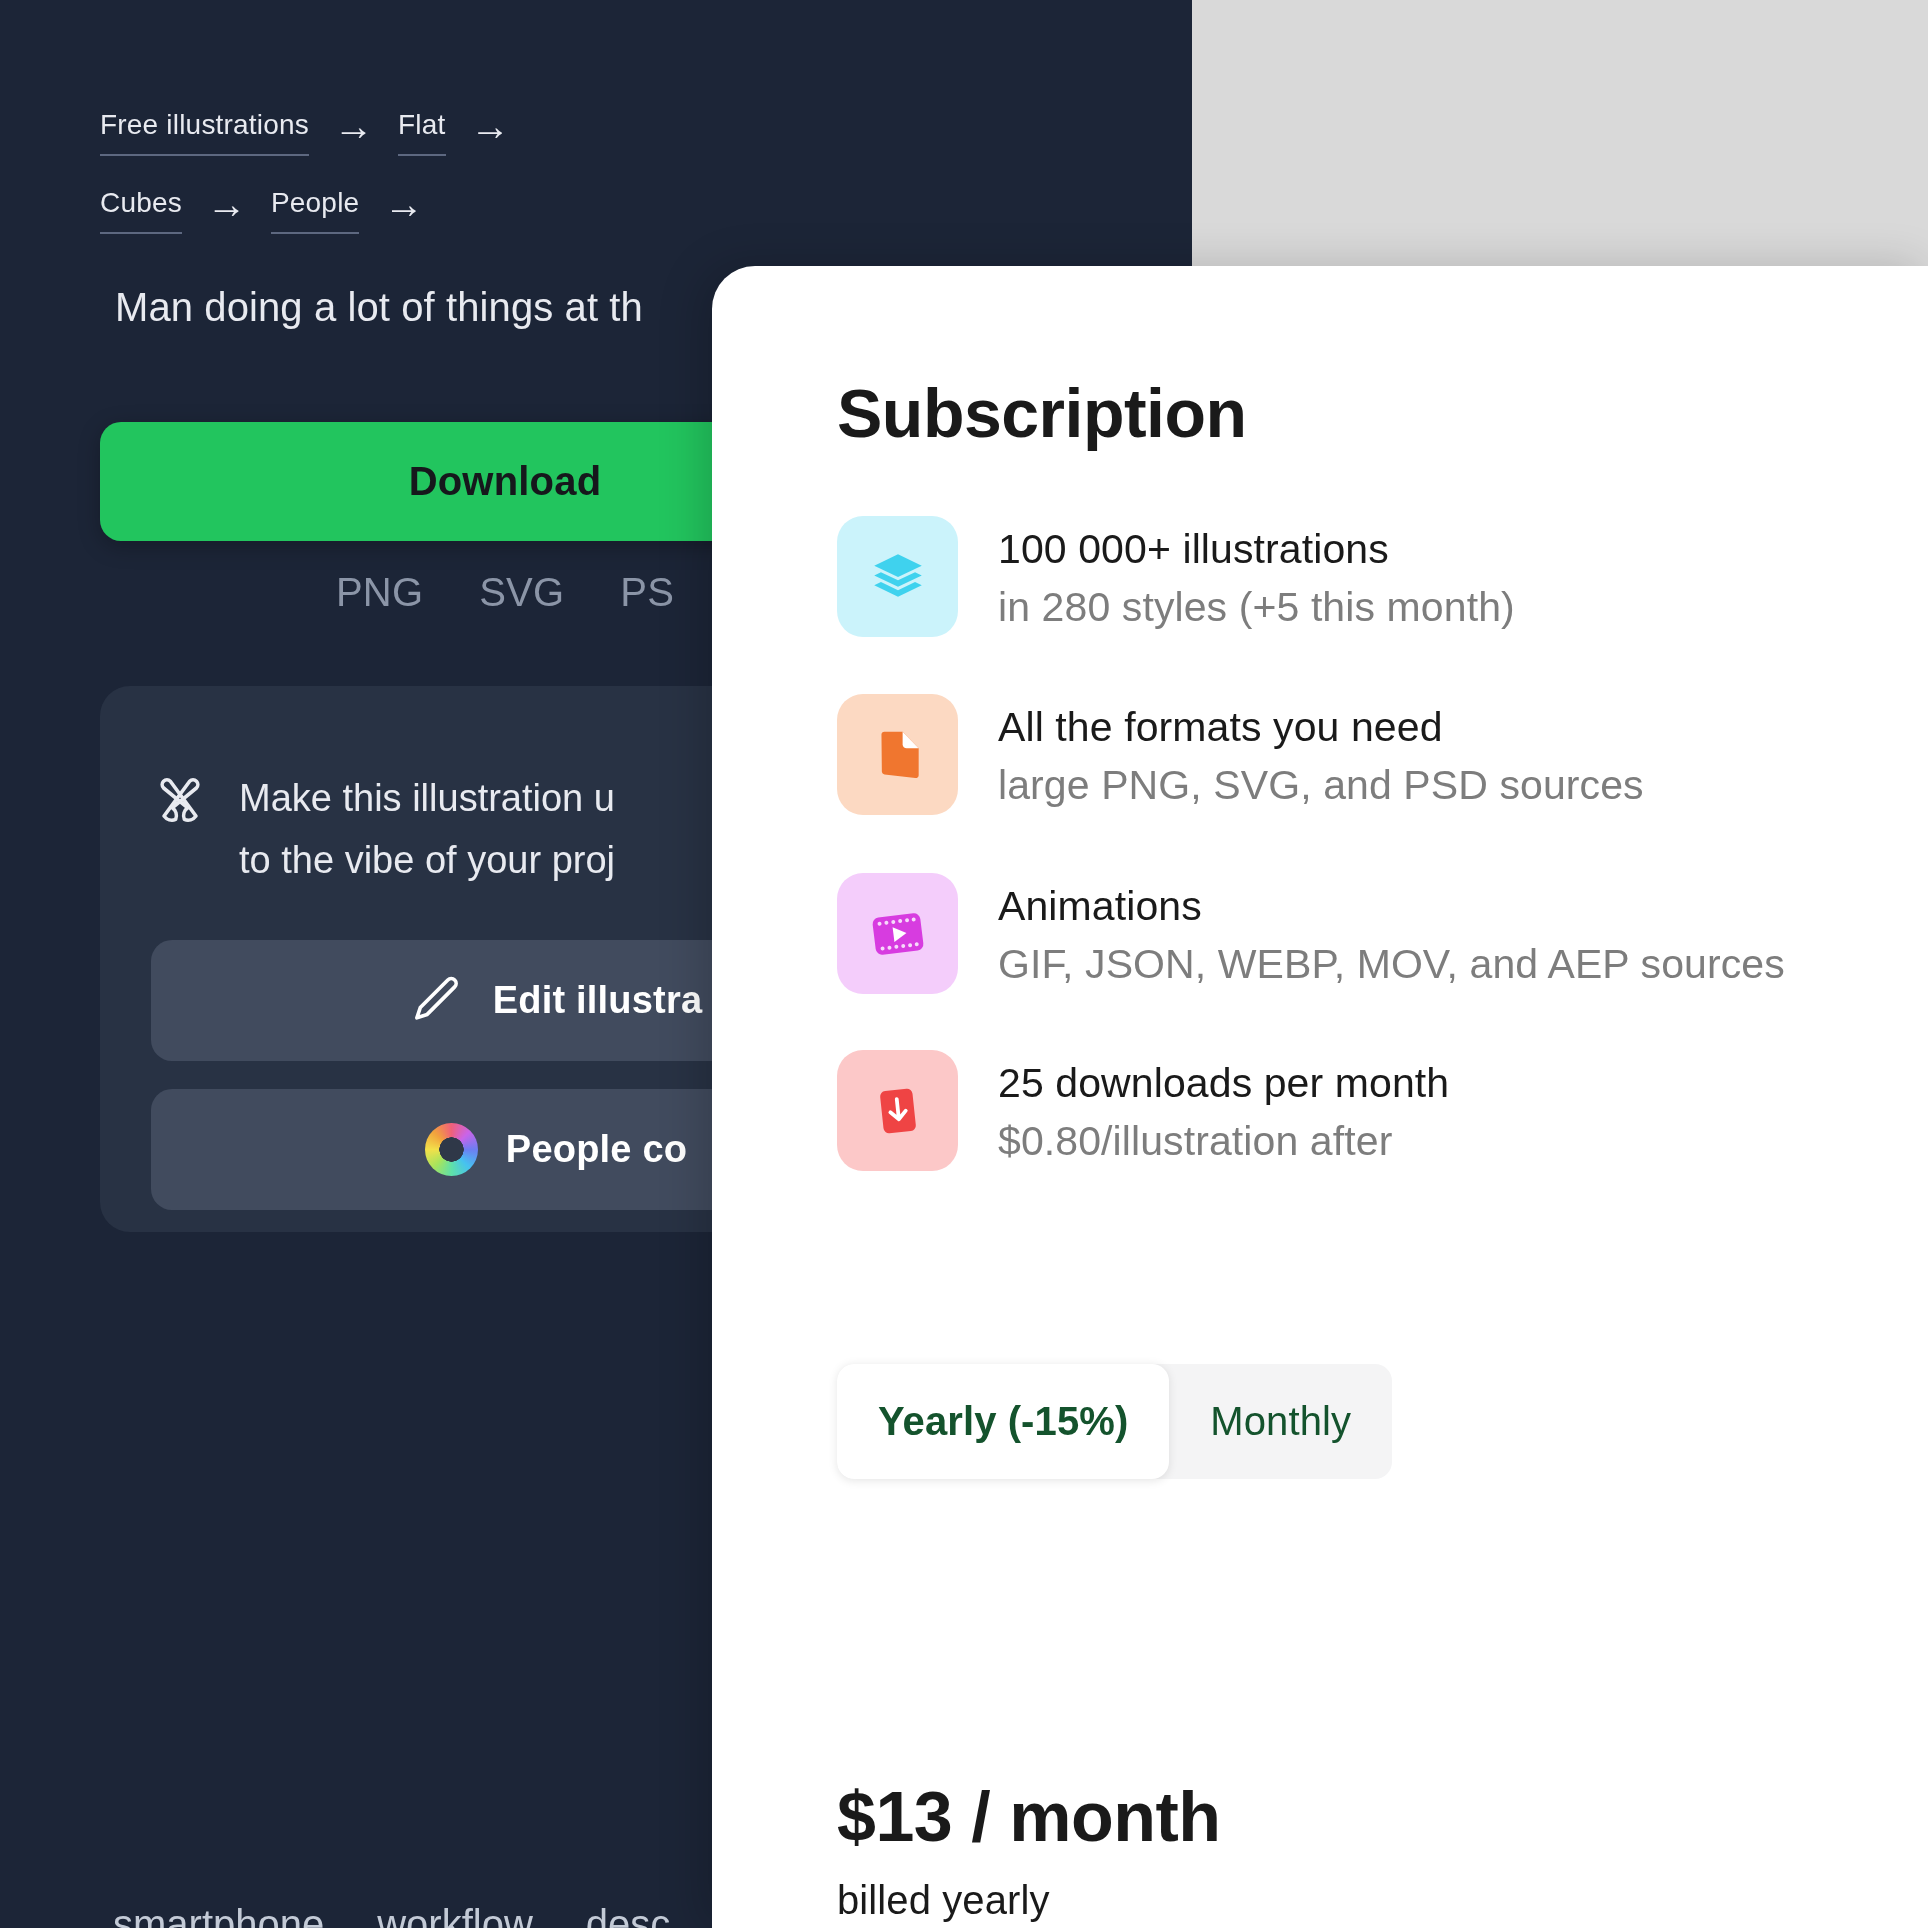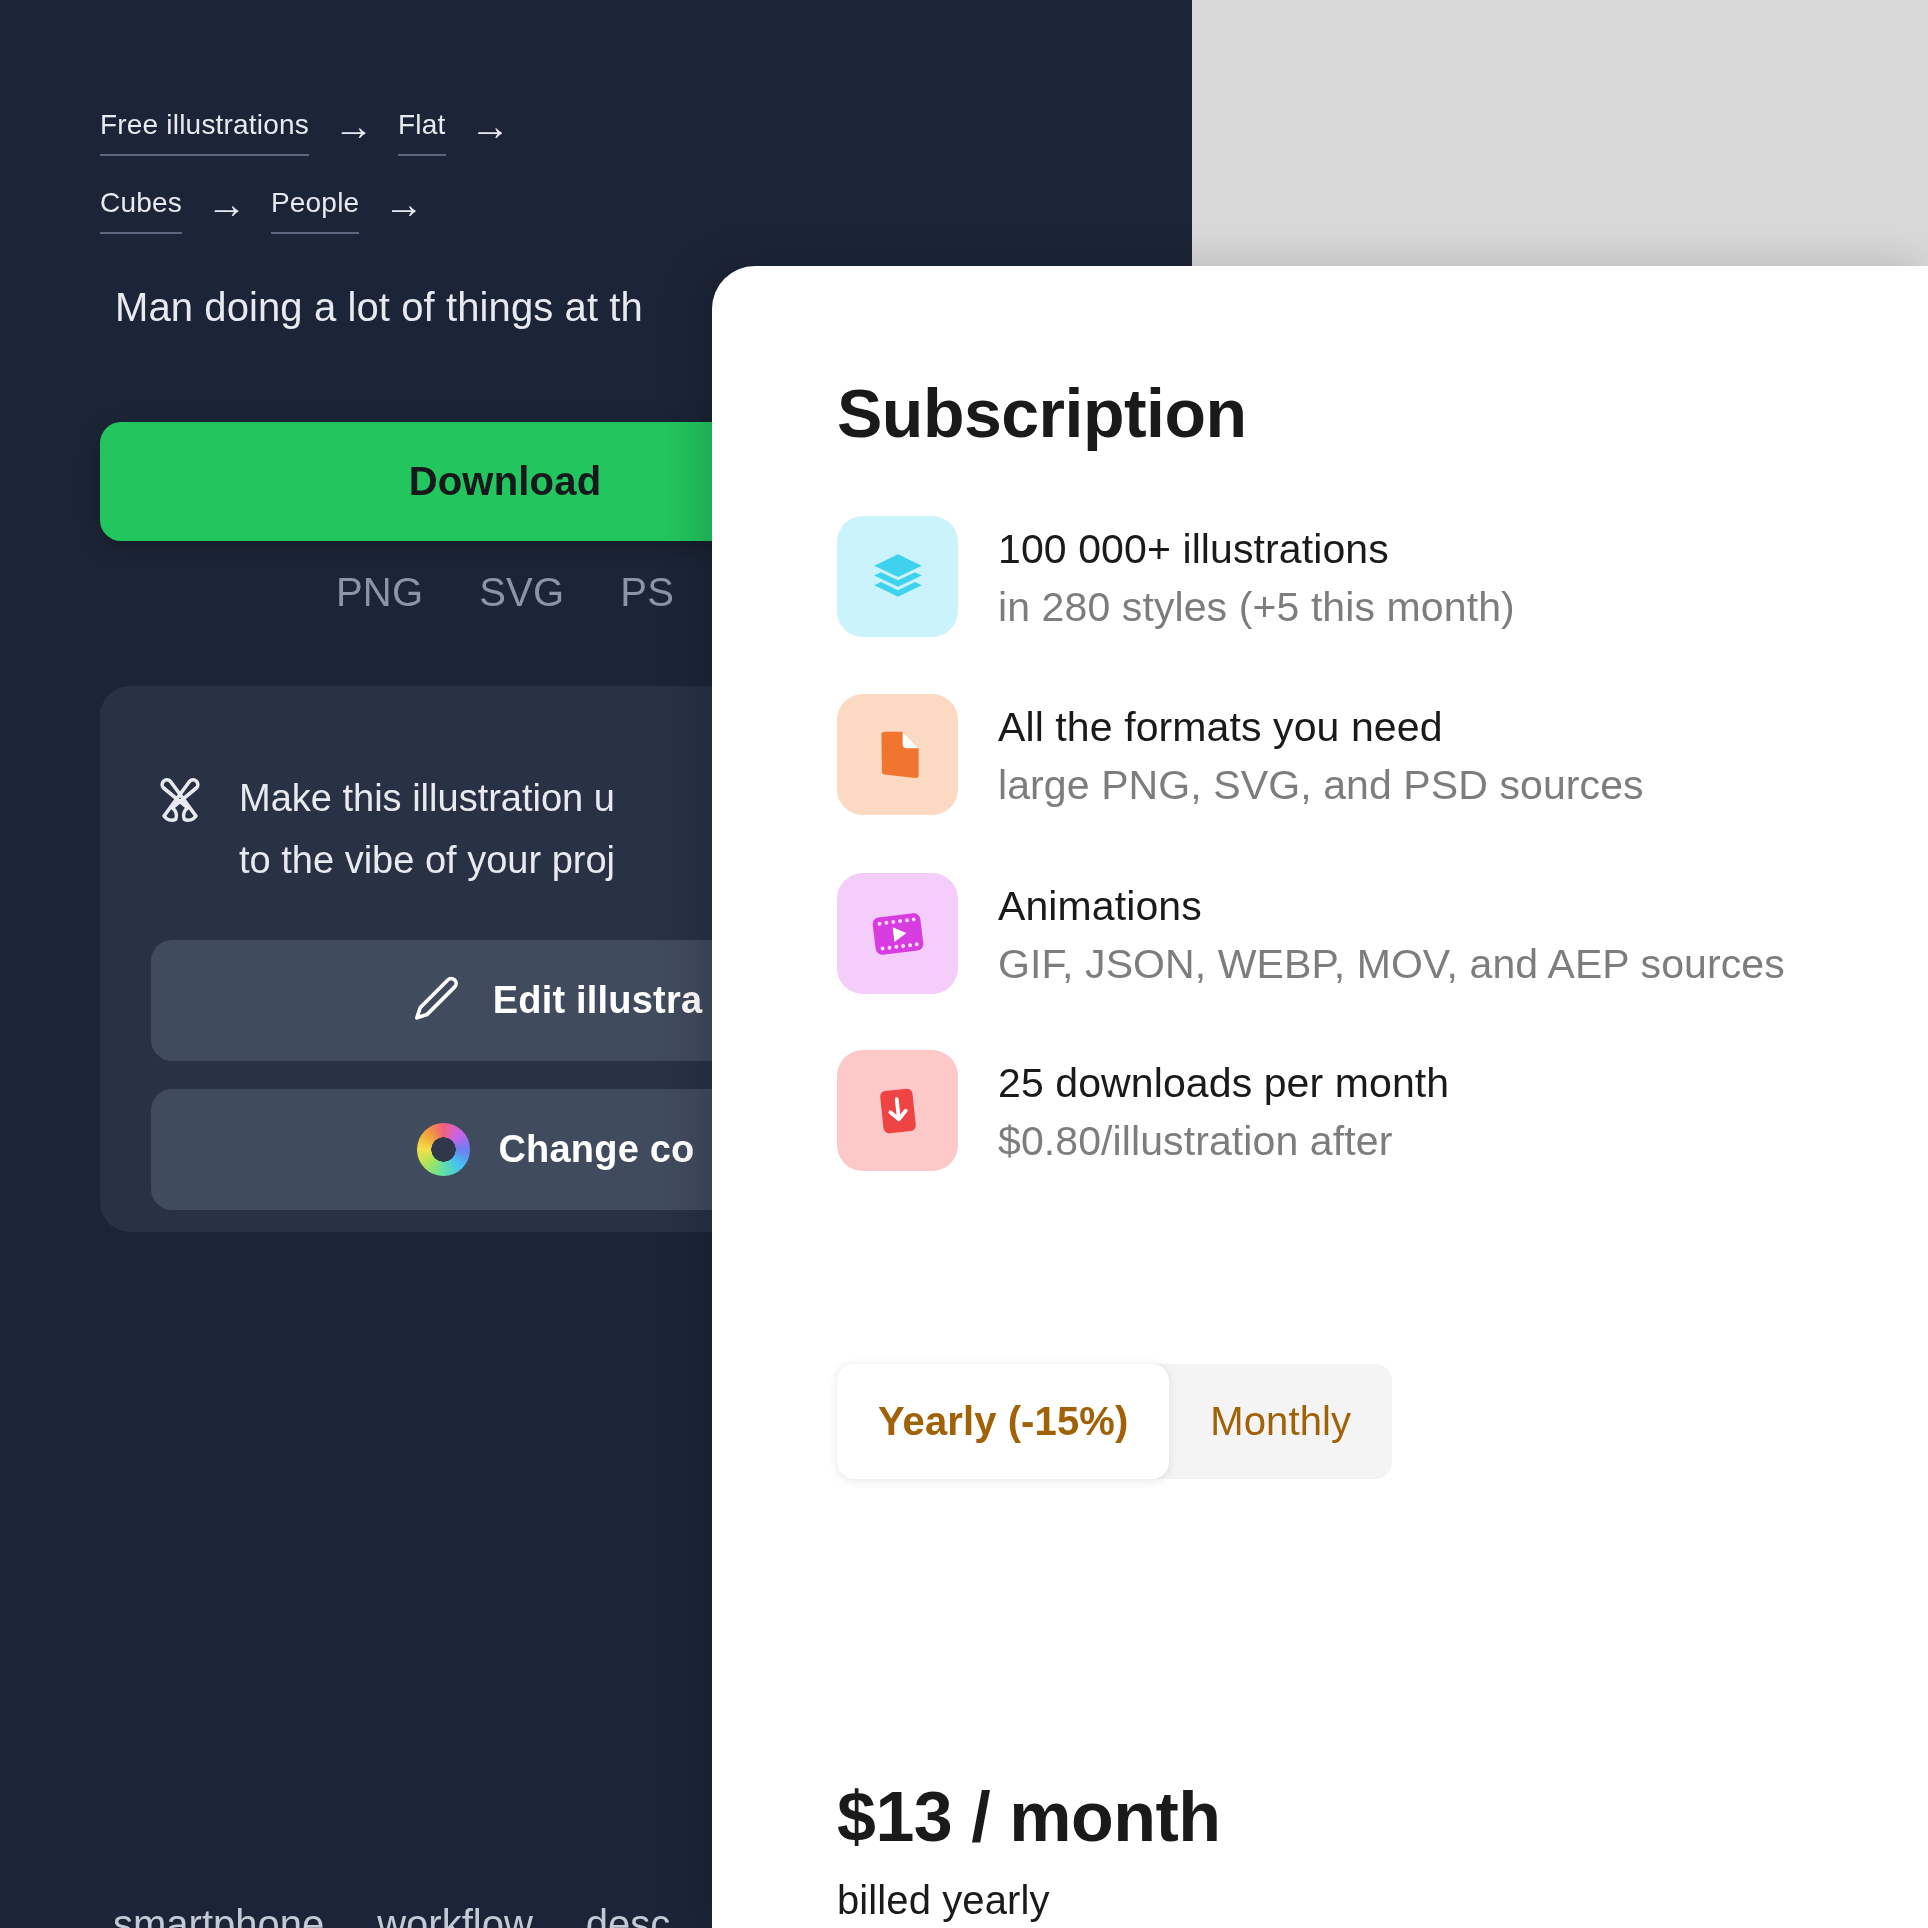--- a/index.html
+++ b/index.html
@@ -264,21 +264,21 @@
     align-items: center;
     padding: 0;
   }
   .bt-opt {
     height: 115px;
     display: flex;
     align-items: center;
     justify-content: center;
     padding: 0 41px;
     font-size: 40px;
-    color: #a16207;
+    color: #14532d;
     border-radius: 17px;
     letter-spacing: 0.1px;
   }
   .bt-opt.active {
     background: #ffffff;
     font-weight: bold;
     box-shadow: 0 1.9px 9.4px rgba(0,0,0,0.10);
   }
 
   .price {
@@ -353,21 +353,21 @@
       <span>
         <svg width="55" height="55" viewBox="0 0 24 24" fill="none" stroke="#ffffff" stroke-width="1.6" stroke-linecap="round" stroke-linejoin="round">
           <path d="M16.5 3.5a2.12 2.12 0 0 1 3 3L7.5 18.5 3 20l1.5-4.5z"></path>
         </svg>
       </span>
       <span class="lbl">Edit illustra</span>
     </div>
 
     <div class="action-btn change">
       <span class="color-wheel"></span>
-      <span class="lbl">Change co</span>
+      <span class="lbl">People co</span>
     </div>
   </div>
 
   <div class="tags">
     <span>smartphone</span>
     <span>workflow</span>
     <span>desc</span>
   </div>
 
   <div class="sub-panel">

